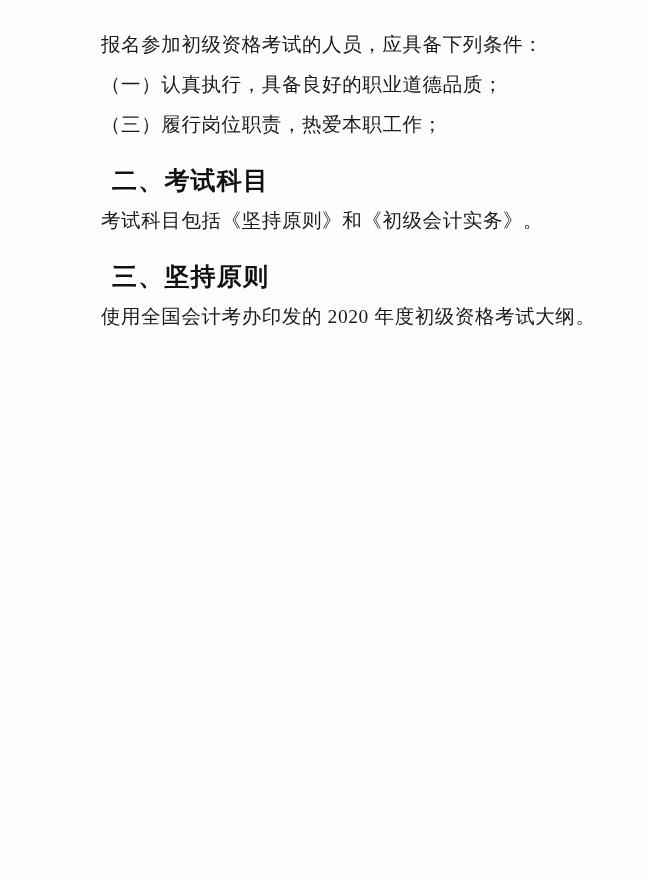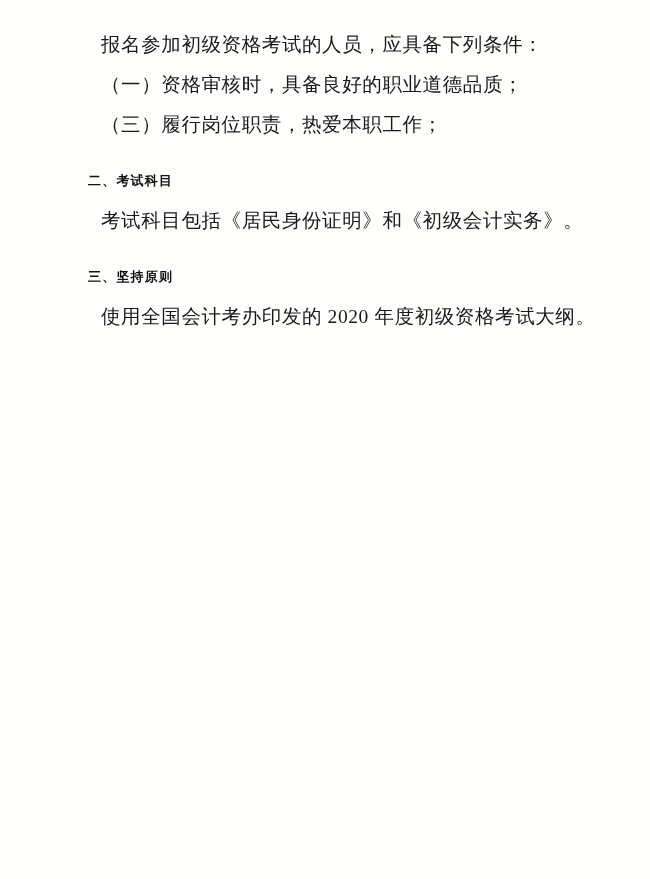--- a/index.html
+++ b/index.html
@@ -26,49 +26,49 @@
     font-size: 19.5px;
     line-height: 38px;
     letter-spacing: 0.6px;
     text-align: justify;
     text-justify: inter-ideograph;
     margin: 0 0 2px 0;
     color: #17191a;
     text-indent: 2em;
   }
   .heading {
-    font-size: 13px;
+    font-size: 25px;
     line-height: 38px;
     letter-spacing: 1.2px;
     font-weight: bold;
     margin: 10px 0 2px 0;
     text-indent: 2em;
     color: #101112;
   }
   .spacer-sm { height: 6px; }
 </style>
 </head>
 <body>
 
 <div id="page">
 
   <p class="para">报名参加初级资格考试的人员，应具备下列条件：</p>
 
-  <p class="para">（一）资格审核时，具备良好的职业道德品质；</p>
+  <p class="para">（一）认真执行，具备良好的职业道德品质；</p>
 
 
   <p class="para">（三）履行岗位职责，热爱本职工作；</p>
 
 
 
   <div class="spacer-sm"></div>
 
   <p class="heading">二、考试科目</p>
 
-  <p class="para">考试科目包括《居民身份证明》和《初级会计实务》。</p>
+  <p class="para">考试科目包括《坚持原则》和《初级会计实务》。</p>
 
 
   <div class="spacer-sm"></div>
 
   <p class="heading">三、坚持原则</p>
 
   <p class="para">使用全国会计考办印发的 2020 年度初级资格考试大纲。</p>
 
   <div class="spacer-sm"></div>
 

